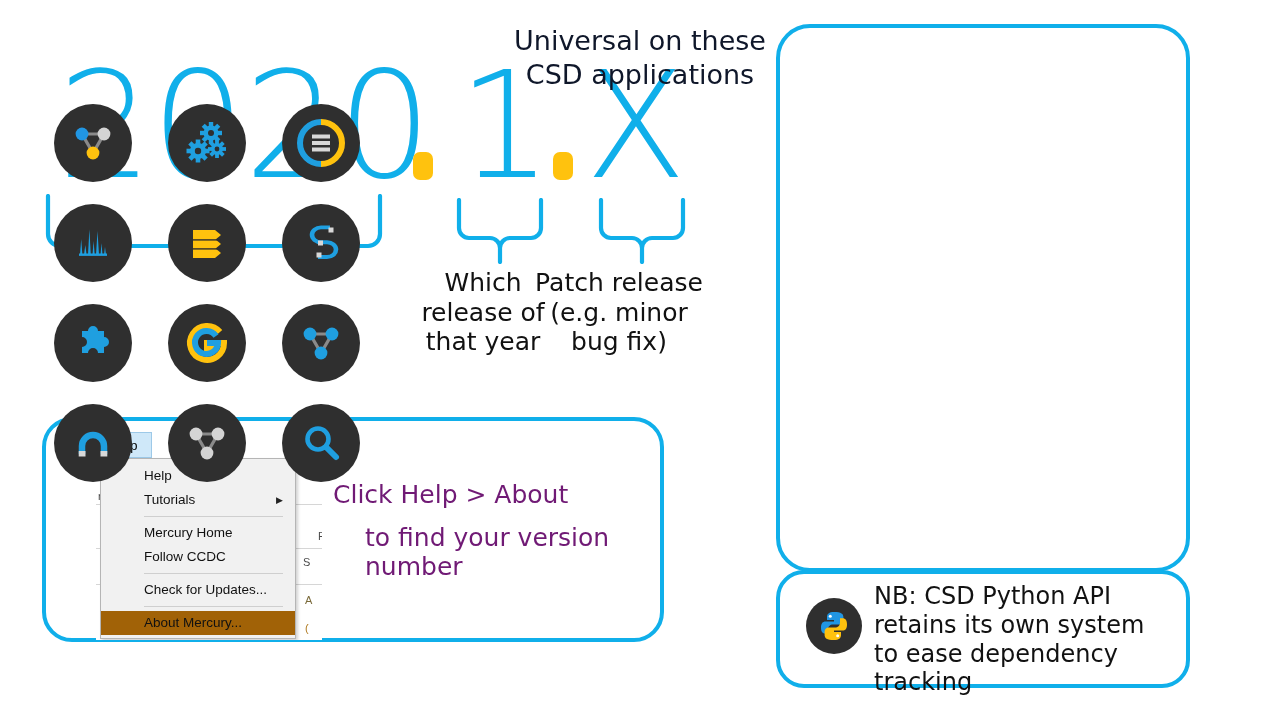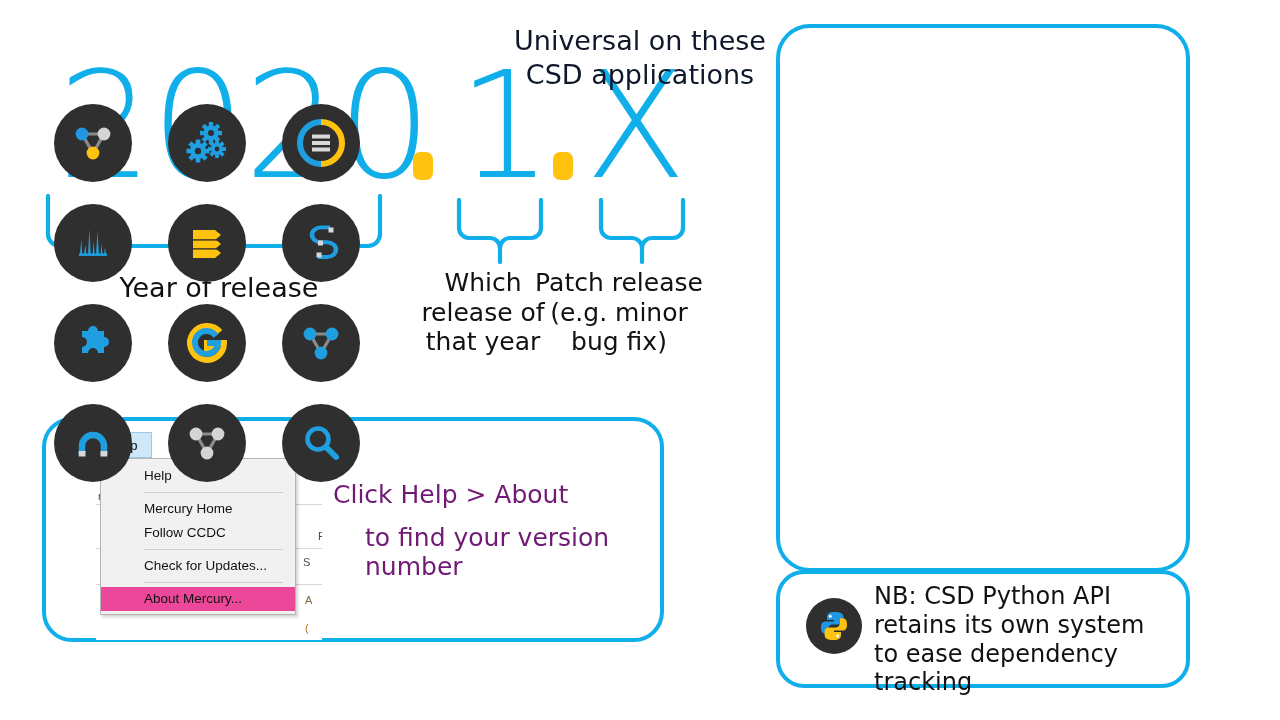--- a/index.html
+++ b/index.html
@@ -81,21 +81,21 @@
     background:#f1f1f1;border:1px solid #b5b5b5;box-sizing:border-box;
     box-shadow:2px 2px 3px rgba(0,0,0,.18);
     padding:5px 0 3px 0;
   }
   .mi{
     position:relative;height:24px;line-height:24px;
     padding-left:43px;padding-right:10px;
     font-family:"Liberation Sans",sans-serif;font-size:13.5px;color:#111;
     white-space:nowrap;
   }
-  .mi.sel{background:#ec4899;}
+  .mi.sel{background:#a16207;}
   .mi .submenu-arrow{
     position:absolute;right:12px;top:0;height:24px;line-height:24px;font-size:9px;color:#222;
   }
   .mi-sep{height:1px;background:#cfcfcf;margin:4px 12px 4px 43px;}
 
   #menu-note{
     position:absolute;left:333px;top:478px;width:320px;
     font-family:"DejaVu Sans", sans-serif;font-size:25px;color:#701a75;
     line-height:1.32;
   }
@@ -156,21 +156,20 @@
     <svg class="brace" id="brace-minor" width="88" height="66" viewBox="0 0 88 66">
       <path d="M3 2 v28 a10 10 0 0 0 10 10 h21 a10 10 0 0 1 10 10 a10 10 0 0 1 10 -10 h21 a10 10 0 0 0 10 -10 v-28" fill="none" stroke="#10AFEA" stroke-width="4.2" stroke-linecap="round"></path>
       <path d="M44 50 v14" fill="none" stroke="#10AFEA" stroke-width="4.2" stroke-linecap="round"></path>
     </svg>
 
     <svg class="brace" id="brace-patch" width="88" height="66" viewBox="0 0 88 66">
       <path d="M3 2 v28 a10 10 0 0 0 10 10 h21 a10 10 0 0 1 10 10 a10 10 0 0 1 10 -10 h21 a10 10 0 0 0 10 -10 v-28" fill="none" stroke="#10AFEA" stroke-width="4.2" stroke-linecap="round"></path>
       <path d="M44 50 v14" fill="none" stroke="#10AFEA" stroke-width="4.2" stroke-linecap="round"></path>
     </svg>
 
-    <div class="caption" id="caption-year">Year of release</div>
     <div class="caption" id="caption-minor">Which
 release of
 that year</div>
     <div class="caption" id="caption-patch">Patch release
 (e.g. minor
 bug fix)</div>
   </div>
 
   <div id="menu-card"></div>
 
@@ -189,20 +188,24 @@
       <div class="bg-frag" style="left:209px;top:190px;color:#b07a20;">(</div>
     </div>
 
     <div id="menubar-help">
       <span>Help</span>
     </div>
 
     <div id="help-menu">
       <div class="mi">
         <span>Help</span>
+      </div>
+      <div class="mi">
+        <span>Tutorials</span>
+        <span class="submenu-arrow">▶</span>
       </div>
       <div class="mi-sep"></div>
       <div class="mi">
         <span>Mercury Home</span>
       </div>
       <div class="mi">
         <span>Follow CCDC</span>
       </div>
       <div class="mi-sep"></div>
       <div class="mi">

